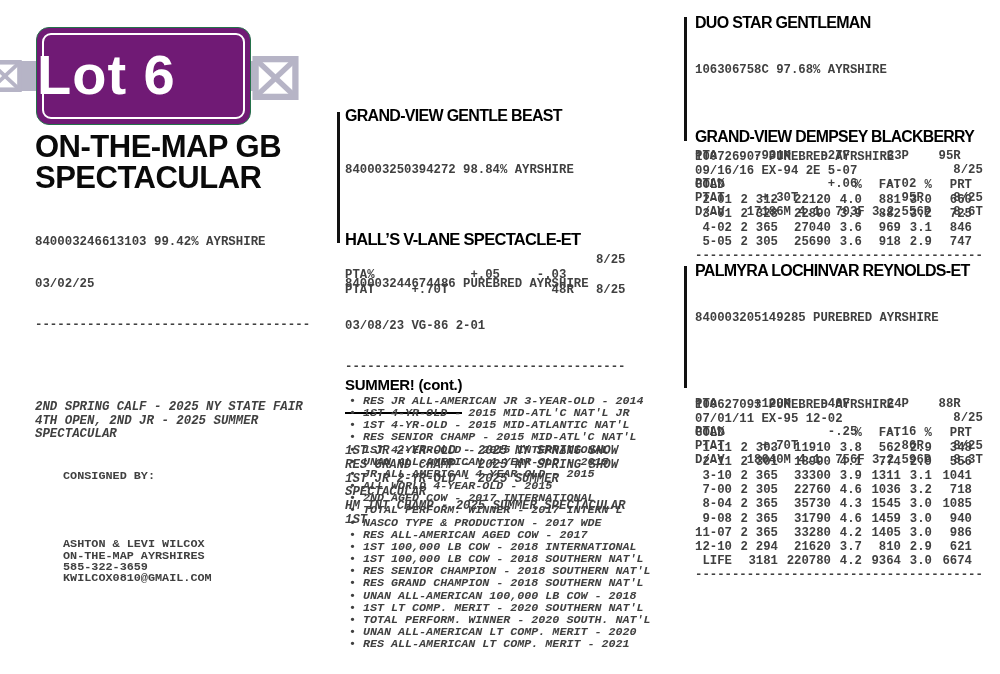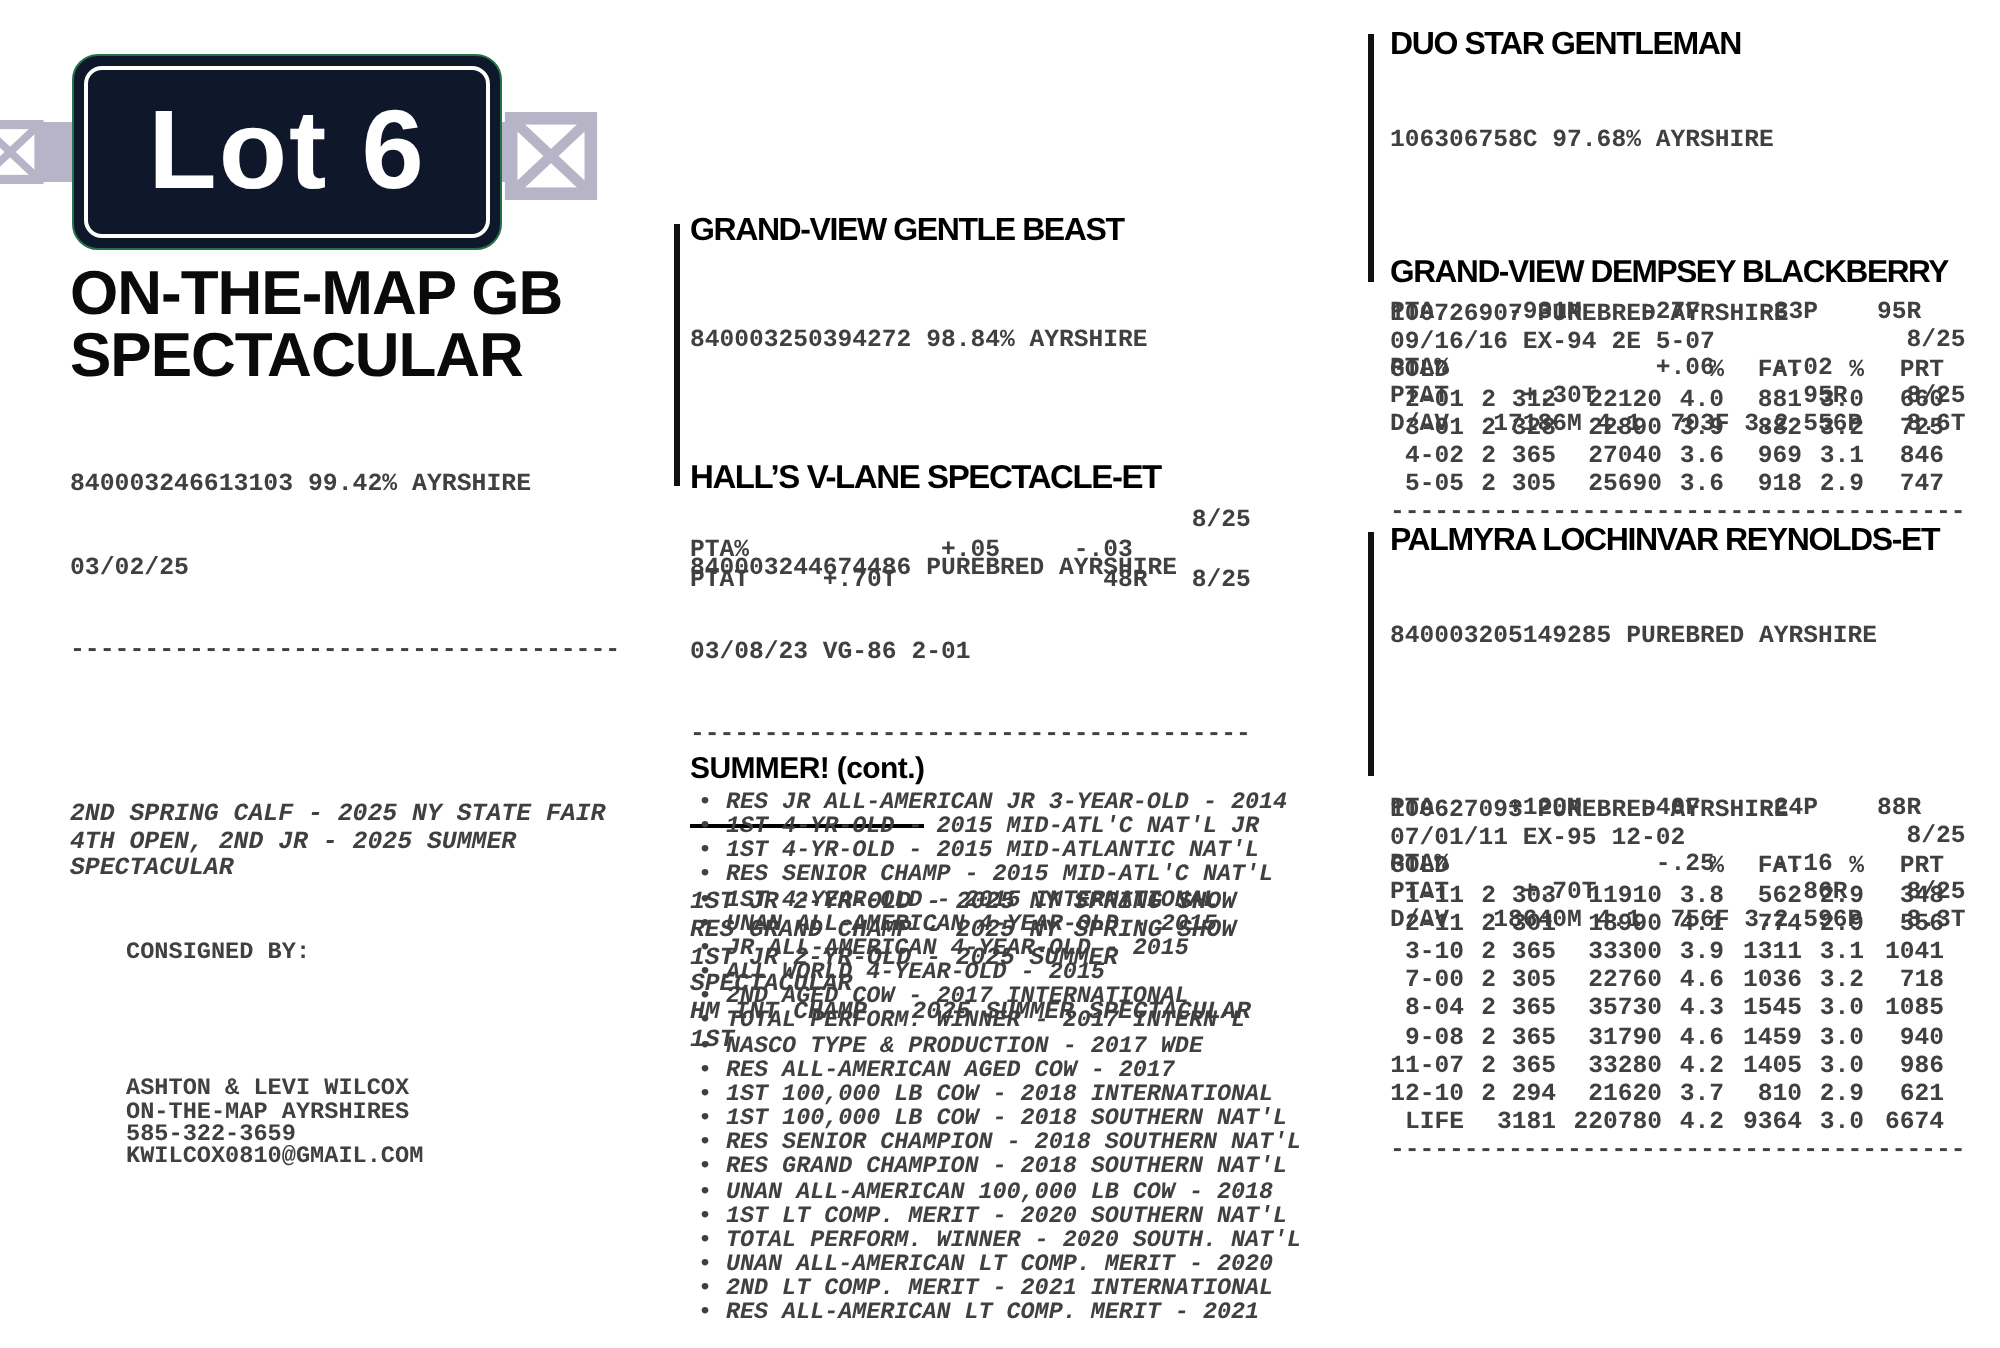--- a/index.html
+++ b/index.html
@@ -11,22 +11,22 @@
   .it{font-style:italic;}
   .hdr{font-family:"Liberation Sans",sans-serif;font-weight:700;color:#000;
        letter-spacing:-0.7px;font-size:16px;white-space:nowrap;line-height:17px;}
   .line{white-space:pre;}
 
   
   .band{left:0;top:61px;width:254px;height:30px;background:#b6b4c6;z-index:1;}
   .xbox{z-index:2;}
   .xbox-left{left:-12px;top:60px;width:34px;height:32px;}
   .xbox-right{left:252px;top:56px;width:47px;height:44px;}
-  .sign{left:36px;top:27px;width:213px;height:96px;background:#0f172a;border-radius:13px;
-        z-index:3;text-align:center;line-height:94px;border:1px solid #24724a;}
+  .sign{left:36px;top:27px;width:213px;height:96px;background:#701a75;border-radius:13px;
+        z-index:3;text-align:left;line-height:94px;border:1px solid #24724a;}
   .sign:after{content:"";position:absolute;inset:5px;border:2.5px solid #fff;border-radius:9px;}
   .sign span{font-family:"Liberation Sans",sans-serif;font-weight:700;font-size:56px;color:#fff;
         letter-spacing:1px;}
   .title{left:35px;top:132px;font-family:"Liberation Sans",sans-serif;font-weight:700;
         font-size:31px;line-height:30.5px;letter-spacing:-0.5px;color:#0a0a0a;white-space:nowrap;}
   .left-text{left:35px;top:209px;font-size:12.4px;line-height:13.7px;}
   .consignor{left:35px;top:448px;font-size:11.8px;line-height:11.4px;margin-left:28px;}
 
   
   .vrule{width:3px;background:#111;z-index:1;}
@@ -139,21 +139,20 @@
       <div class="bullet-item">NASCO TYPE &amp; PRODUCTION - 2017 WDE</div>
       <div class="bullet-item">RES ALL-AMERICAN AGED COW - 2017</div>
       <div class="bullet-item">1ST 100,000 LB COW - 2018 INTERNATIONAL</div>
       <div class="bullet-item">1ST 100,000 LB COW - 2018 SOUTHERN NAT'L</div>
       <div class="bullet-item">RES SENIOR CHAMPION - 2018 SOUTHERN NAT'L</div>
       <div class="bullet-item">RES GRAND CHAMPION - 2018 SOUTHERN NAT'L</div>
       <div class="bullet-item">UNAN ALL-AMERICAN 100,000 LB COW - 2018</div>
       <div class="bullet-item">1ST LT COMP. MERIT - 2020 SOUTHERN NAT'L</div>
       <div class="bullet-item">TOTAL PERFORM. WINNER - 2020 SOUTH. NAT'L</div>
       <div class="bullet-item">UNAN ALL-AMERICAN LT COMP. MERIT - 2020</div>
-      <div class="bullet-item">2ND LT COMP. MERIT - 2021 INTERNATIONAL</div>
       <div class="bullet-item">RES ALL-AMERICAN LT COMP. MERIT - 2021</div>
     </div>
 
   <div class="abs hdr r-name-1">DUO STAR GENTLEMAN</div>
   <div class="abs r-body-1 mono pre">
     <div class="line">106306758C 97.68% AYRSHIRE</div>
     <div>
       
     <div class="line">PTA     -931M    -27F    -33P    95R</div><div class="line">                                   8/25</div><div class="line">PTA%              +.06    -.02</div><div class="line">PTAT     +.30T              95R    8/25</div><div class="line">D/AV   17186M 4.1  703F 3.2 556P   8.6T</div></div>
   </div>

